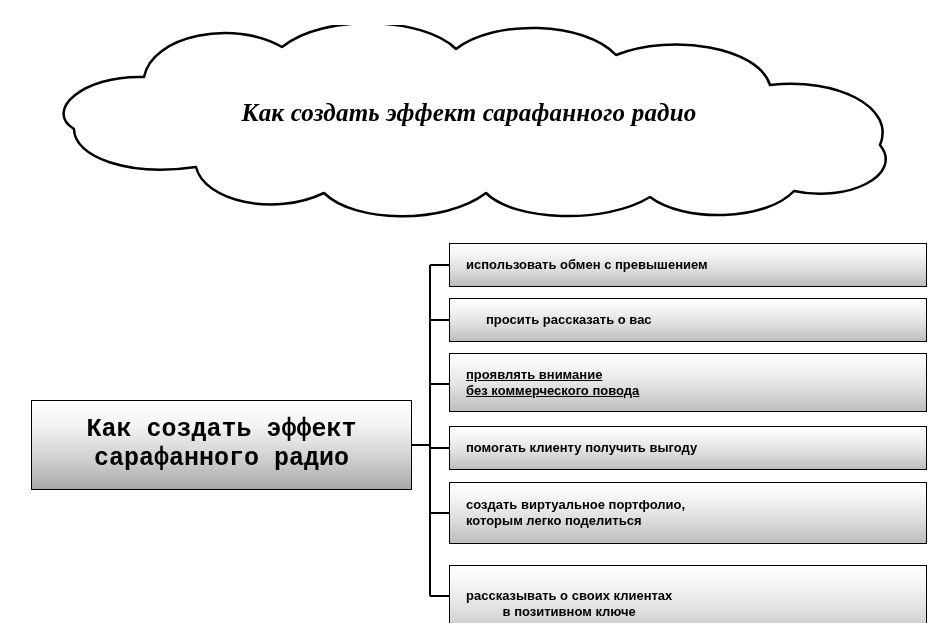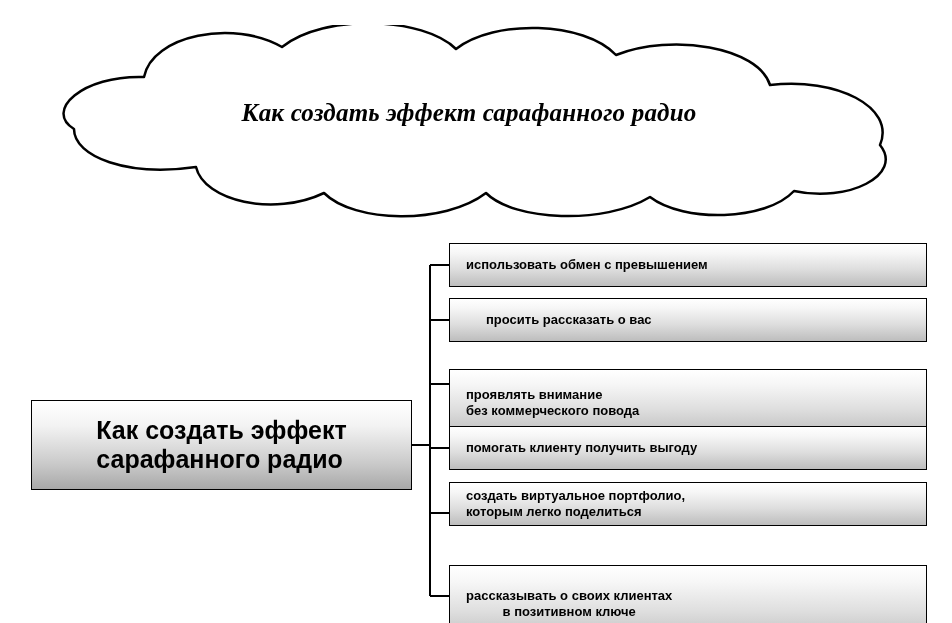--- a/index.html
+++ b/index.html
@@ -58,22 +58,22 @@
     left: 31px;
     top: 379px;
     width: 381px;
     height: 90px;
     border: 1px solid #000000;
     box-sizing: border-box;
     background: linear-gradient(to bottom, #ffffff 0%, #f3f3f3 28%, #c9c9c9 72%, #a8a8a8 100%);
     display: flex;
     align-items: center;
     justify-content: center;
-    text-align: left;
-    font-family: Liberation Sans, sans-serif;
+    text-align: center;
+    font-family: Liberation Mono, monospace;
     font-weight: bold;
     font-size: 25px;
     line-height: 1.15;
     color: #000000;
     padding: 16px 10px;
   }
   .root-node span { white-space: pre-line; display: block; }
 
   
   .leaf {
@@ -89,23 +89,23 @@
     font-family: "Liberation Sans", sans-serif;
     font-weight: bold;
     font-size: 13px;
     line-height: 1.2;
     color: #000000;
   }
   .leaf span { white-space: pre-line; display: block; }
 
   .leaf-0 { top: 222px;  height: 44px; }
   .leaf-1 { top: 277px;  height: 44px; padding-left: 36px; }
-  .leaf-2 { top: 348px;  height: 68px; }
+  .leaf-2 { top: 332px;  height: 59px; text-decoration: underline; }
   .leaf-3 { top: 405px;  height: 44px; text-align: center; }
-  .leaf-4 { top: 461px;  height: 44px; }
+  .leaf-4 { top: 461px;  height: 62px; }
   .leaf-5 { top: 544px;  height: 78px; text-align: center; }
 
   
   #connectors {
     position: absolute;
     left: 0;
     top: 0;
     pointer-events: none;
   }
 </style>

